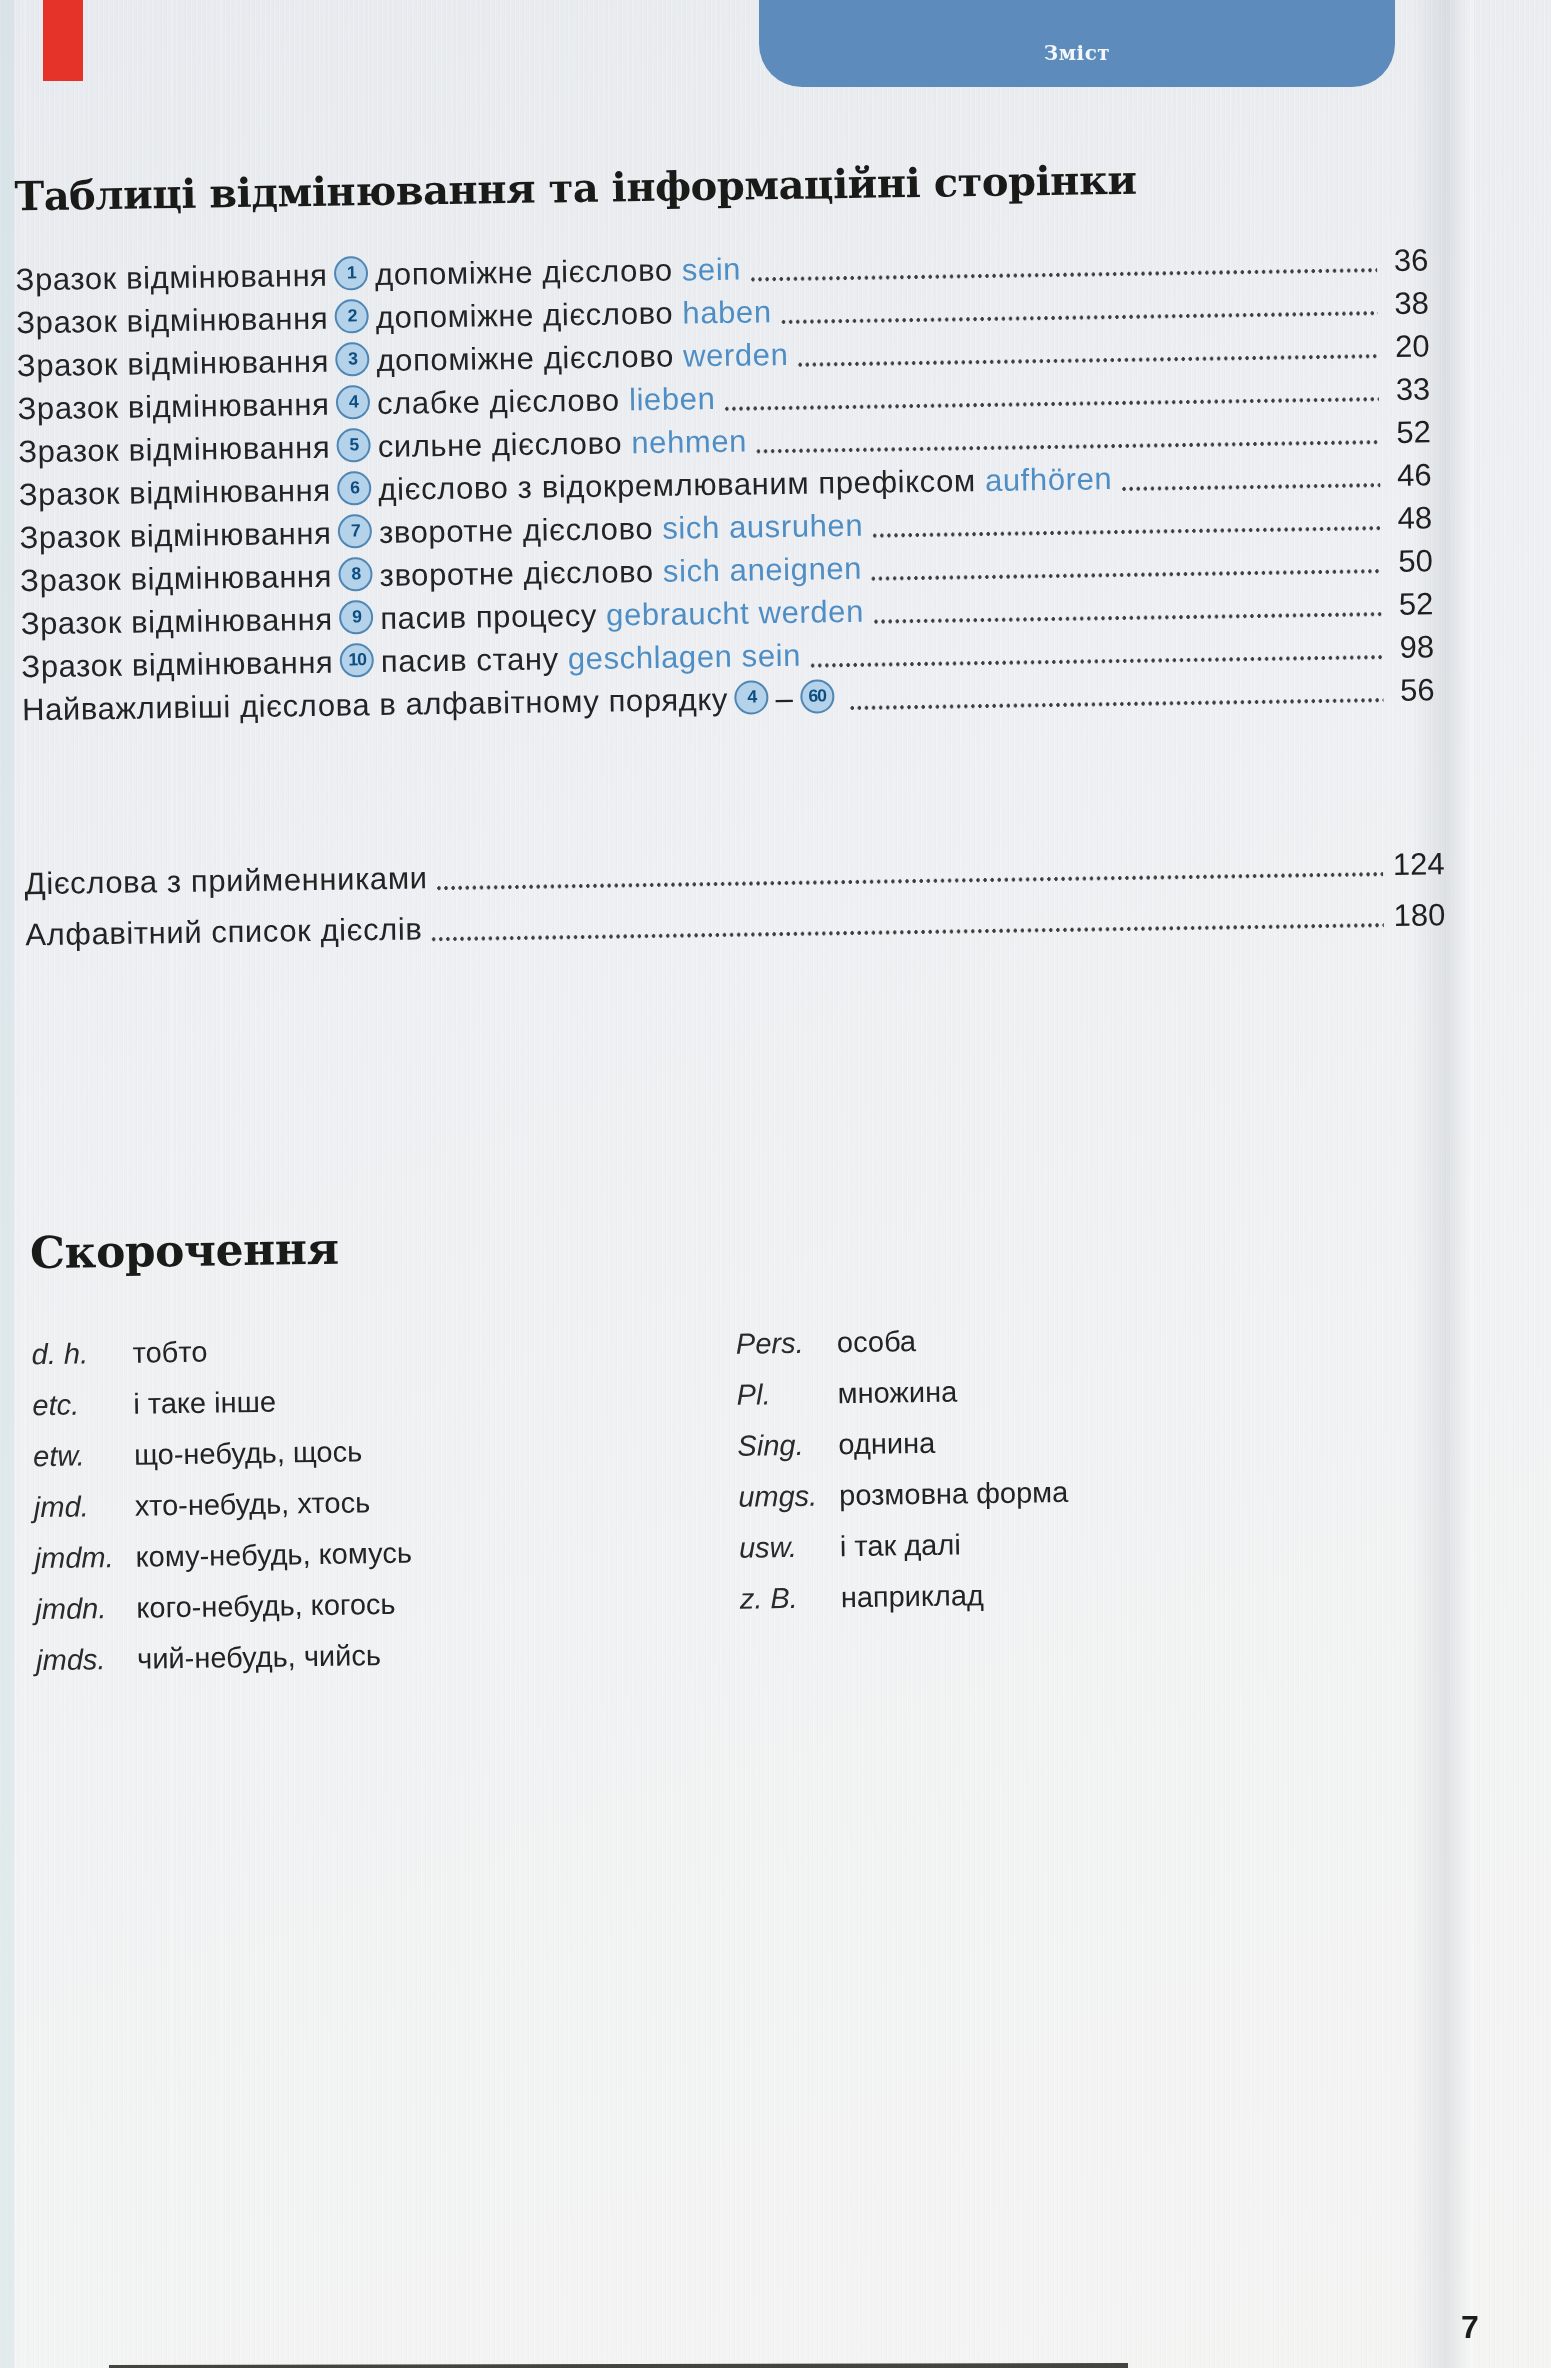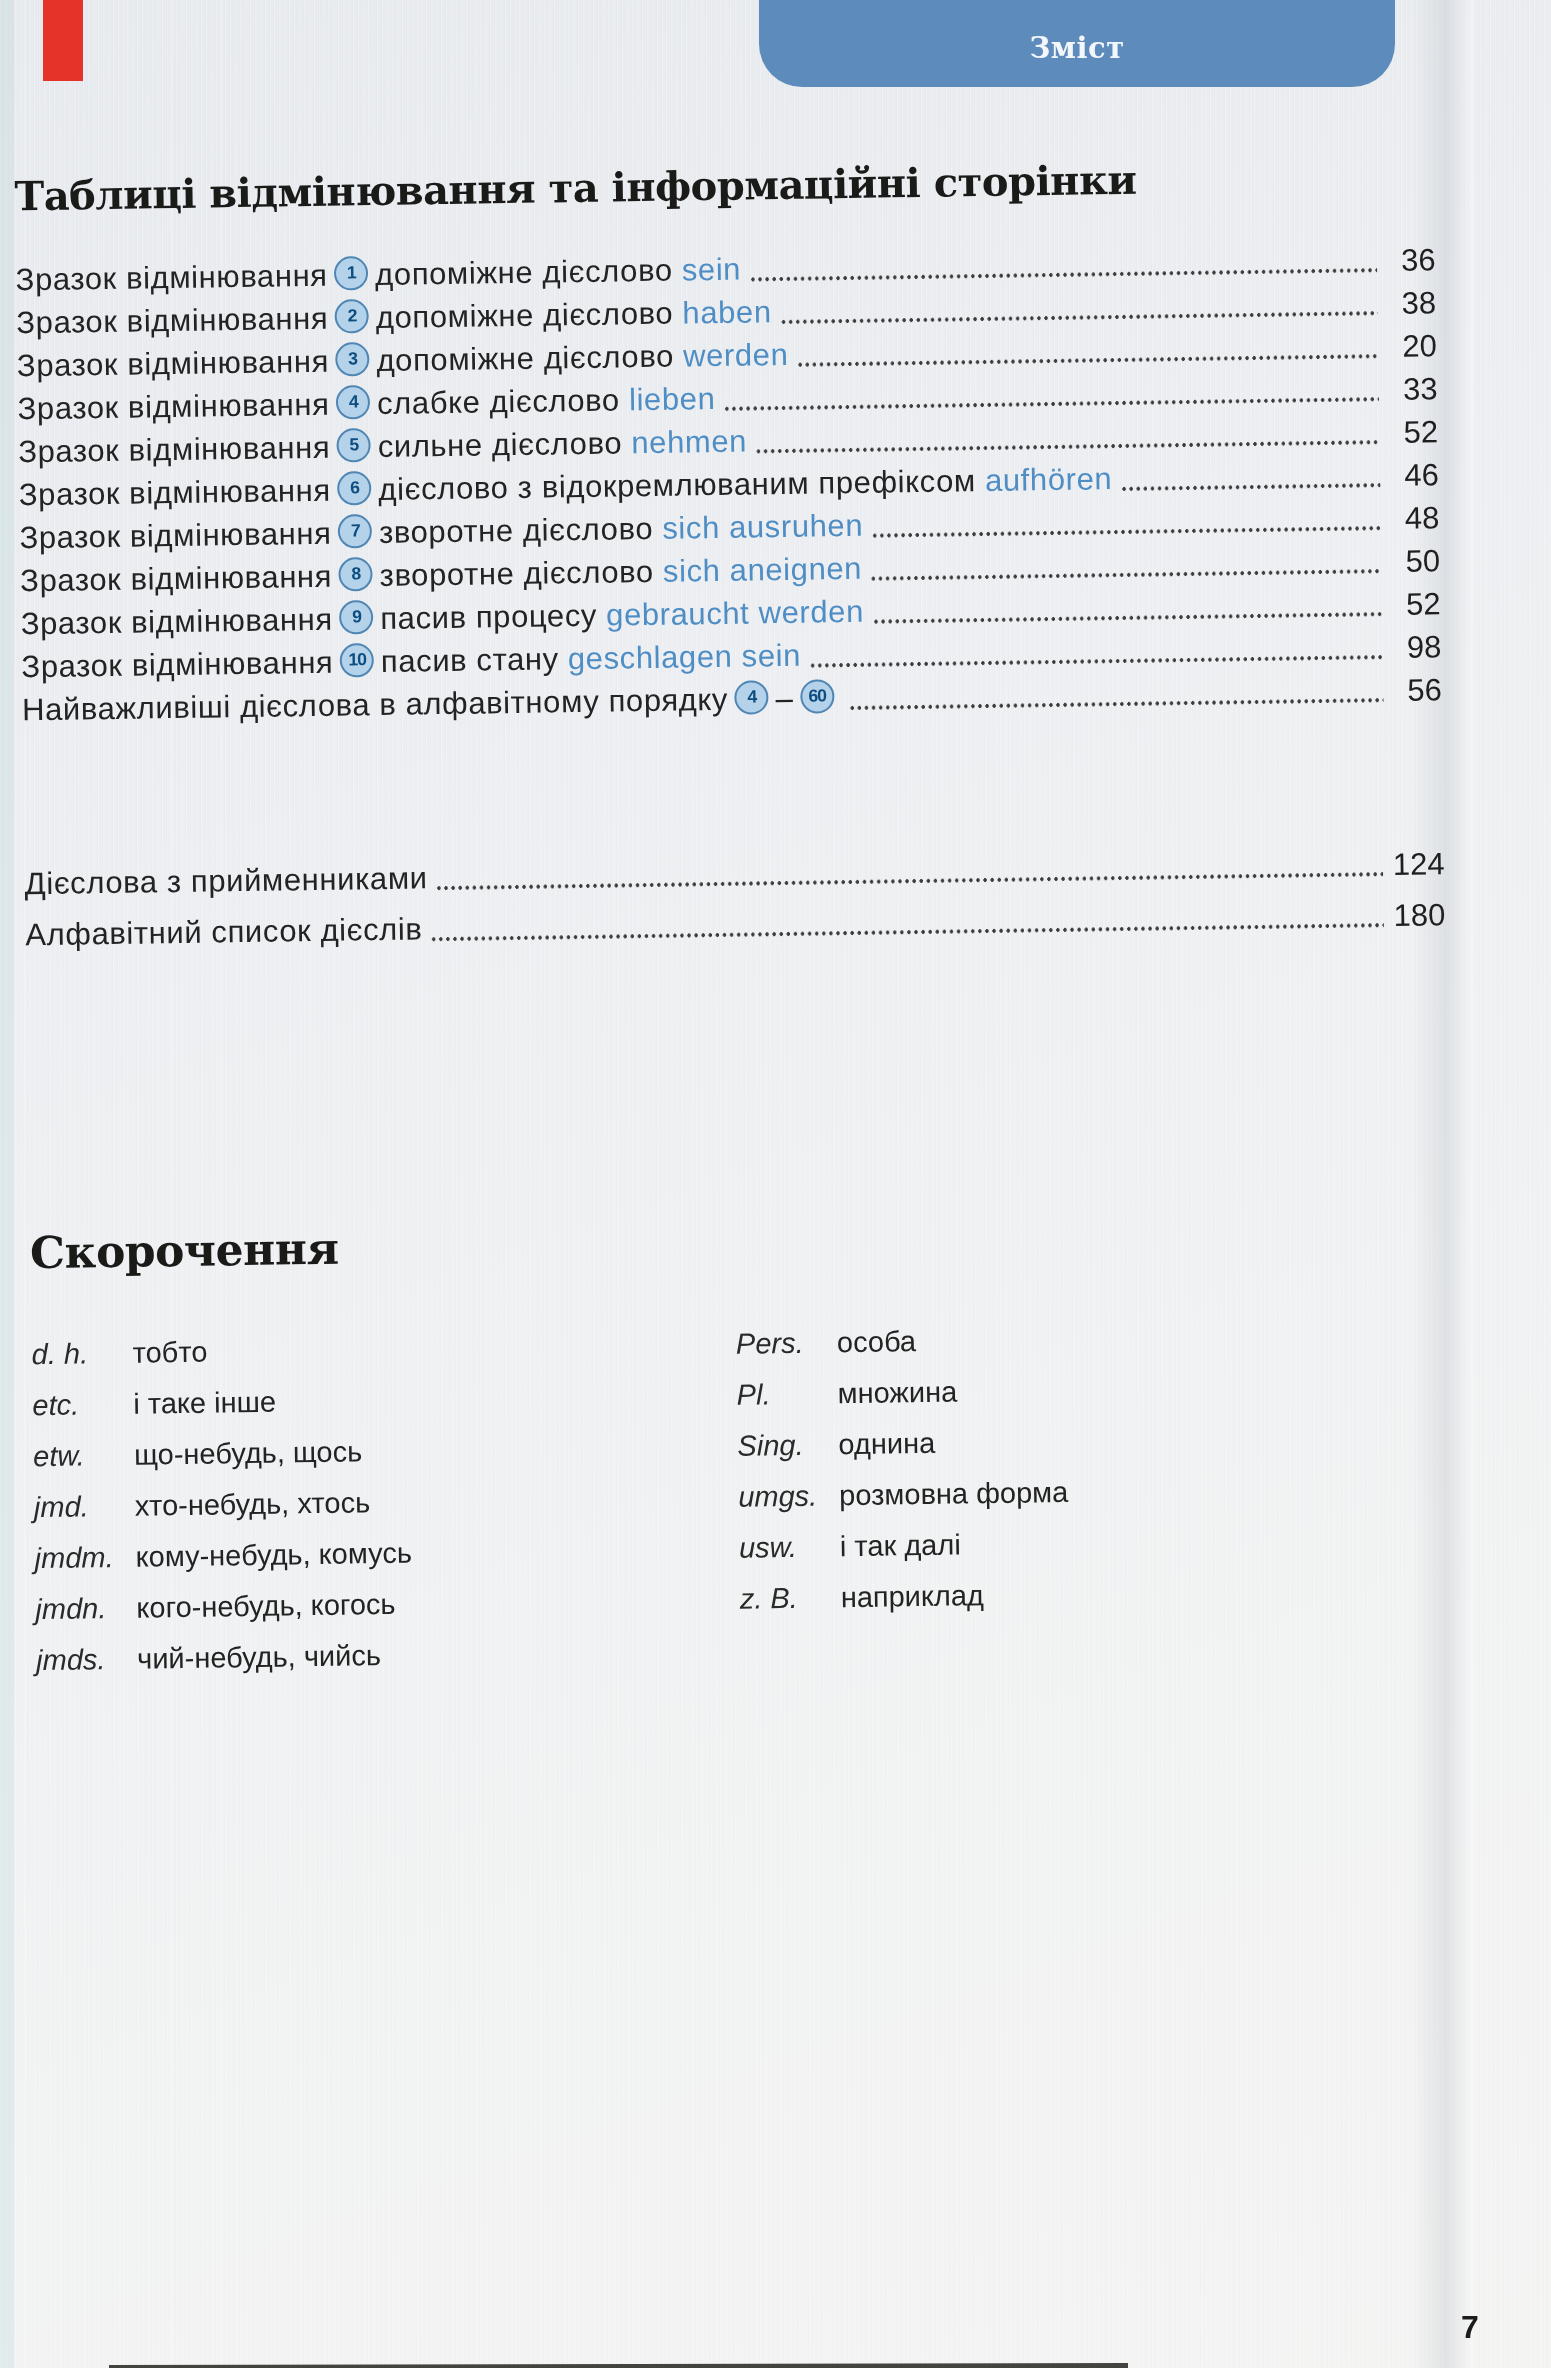--- a/index.html
+++ b/index.html
@@ -20,21 +20,21 @@
   .bottom-edge{position:absolute;left:109px;bottom:0;width:1019px;height:4.9px;background:#23241f;opacity:.85;transform:rotate(-.12deg);}
   .red-mark{position:absolute;left:43px;top:0;width:40px;height:81px;background:var(--red,#e5332a);}
 
   .tab{
     position:absolute;left:759px;top:-41px;width:636px;height:128px;
     background:var(--tabblue,#5d8cbc);border-radius:43px;
     display:flex;align-items:flex-end;justify-content:center;
     box-sizing:border-box;padding-bottom:22.4px;
   }
   .tab-label{
-    font-family:"DejaVu Serif",serif;font-weight:bold;font-size:29px;color:#f3f7fb;letter-spacing:0.5px;
+    font-family:"DejaVu Serif",serif;font-weight:bold;font-size:20px;color:#f3f7fb;letter-spacing:0.5px;
   }
 
   .content{position:absolute;left:0;top:0;width:1552px;height:2369px;transform:rotate(-.85deg);transform-origin:39px 273px;}
 
   .toc-heading{
     position:absolute;left:15.6px;top:172px;
     font-family:"DejaVu Serif",serif;font-weight:bold;font-size:40px;color:#1a1a18;letter-spacing:-0.5px;white-space:nowrap;
   }
   .toc-list{position:absolute;left:15.6px;width:1420px;}
   #toc-main{top:256px;}
@@ -48,21 +48,21 @@
     width:34px;height:34px;border-radius:50%;box-sizing:border-box;
     background:var(--badgefill,#b4d2e9);border:2.9px solid var(--badgering,#4f86b4);
     color:var(--badgetext,#0d4d7f);font-weight:bold;font-size:17.6px;letter-spacing:-1px;
     vertical-align:middle;margin:0 6.8px;position:relative;top:-3.9px;
   }
   .leader{
     flex:1 1 auto;min-width:11.7px;height:7.8px;margin:0 9.8px 4.9px 8.8px;align-self:flex-end;
     background-image:radial-gradient(circle at 2.9px 3.9px,#3b3b3b 1.6px,rgba(0,0,0,0) 1.9px);
     background-size:7.1px 7.8px;background-repeat:repeat-x;
   }
-  .pagenum{font-size:31px;color:#1f1f1f;min-width:49px;text-align:right;line-height:37px;}
+  .pagenum{font-size:31px;color:#1f1f1f;min-width:49px;text-align:center;line-height:37px;}
 
   .abbr-heading{
     position:absolute;left:15.6px;top:1227px;
     font-family:"DejaVu Serif",serif;font-weight:bold;font-size:44px;color:#1a1a18;letter-spacing:-0.5px;
   }
   .abbr-col{position:absolute;top:1338px;width:634px;}
   #abbr-left{left:15.6px;}
   #abbr-right{left:720px;}
   .abbr-row{display:flex;height:51px;font-size:29px;}
   .abbr-term{width:101px;font-style:italic;color:#2a2a2a;flex:0 0 auto;}

